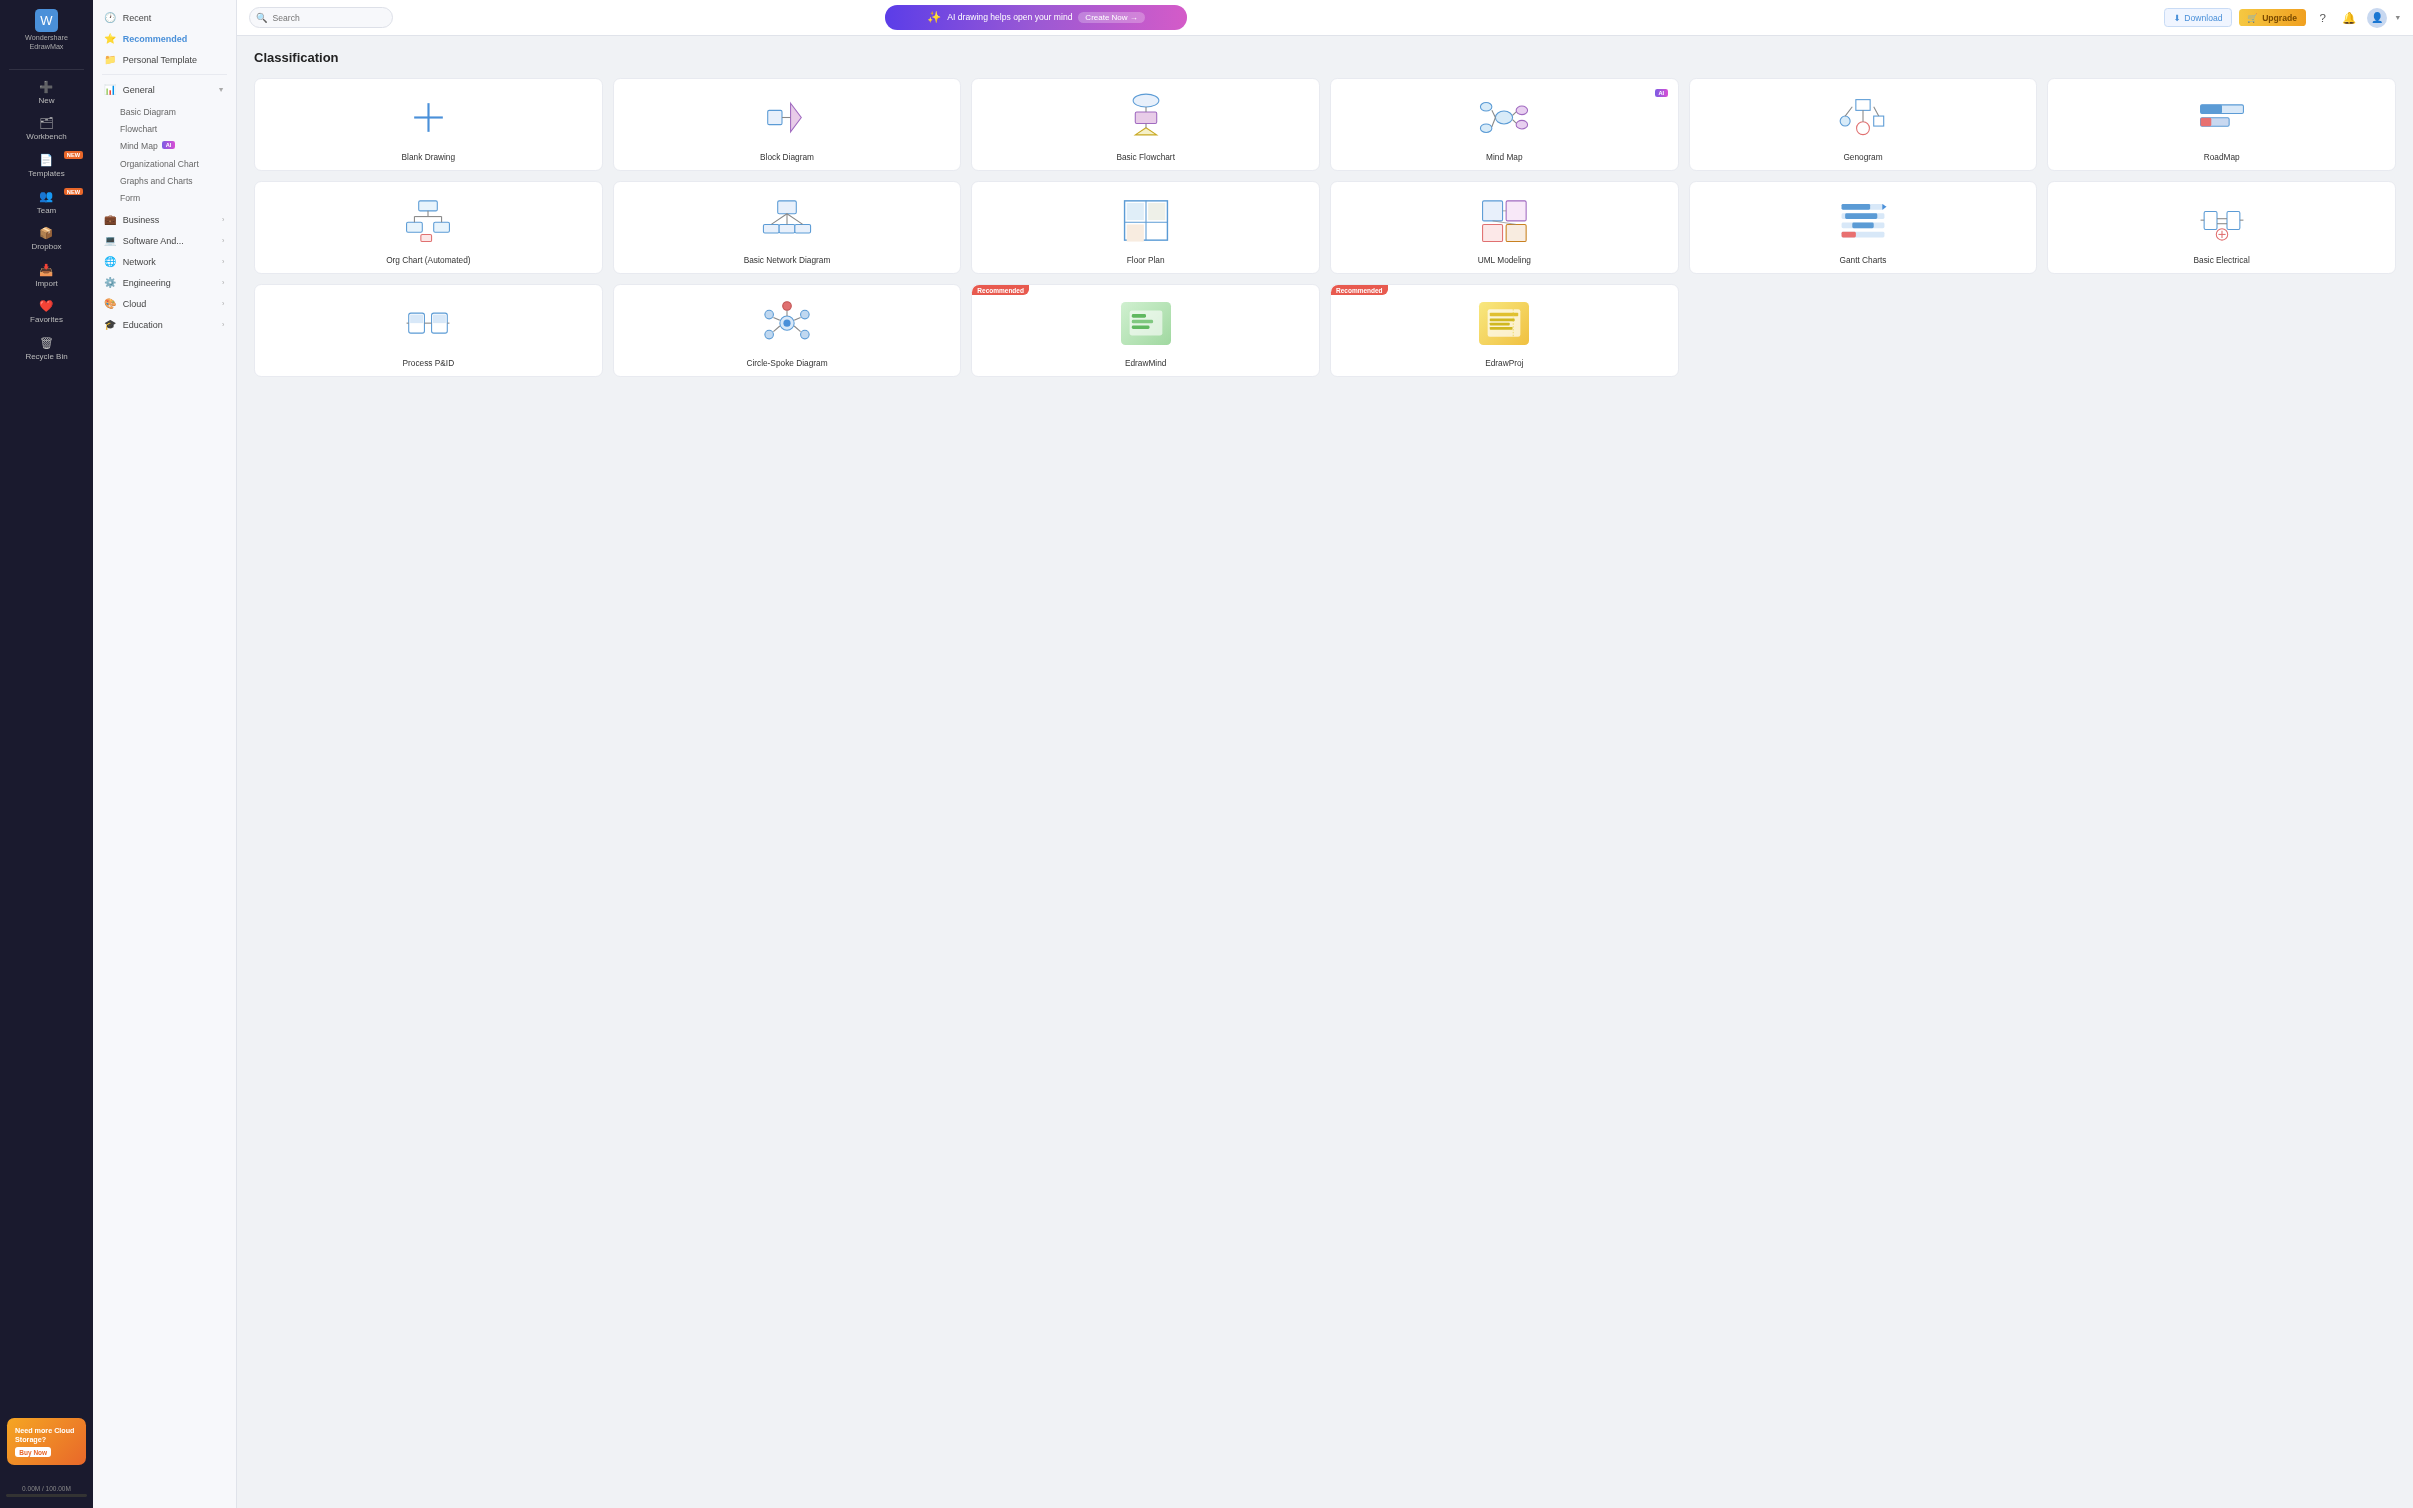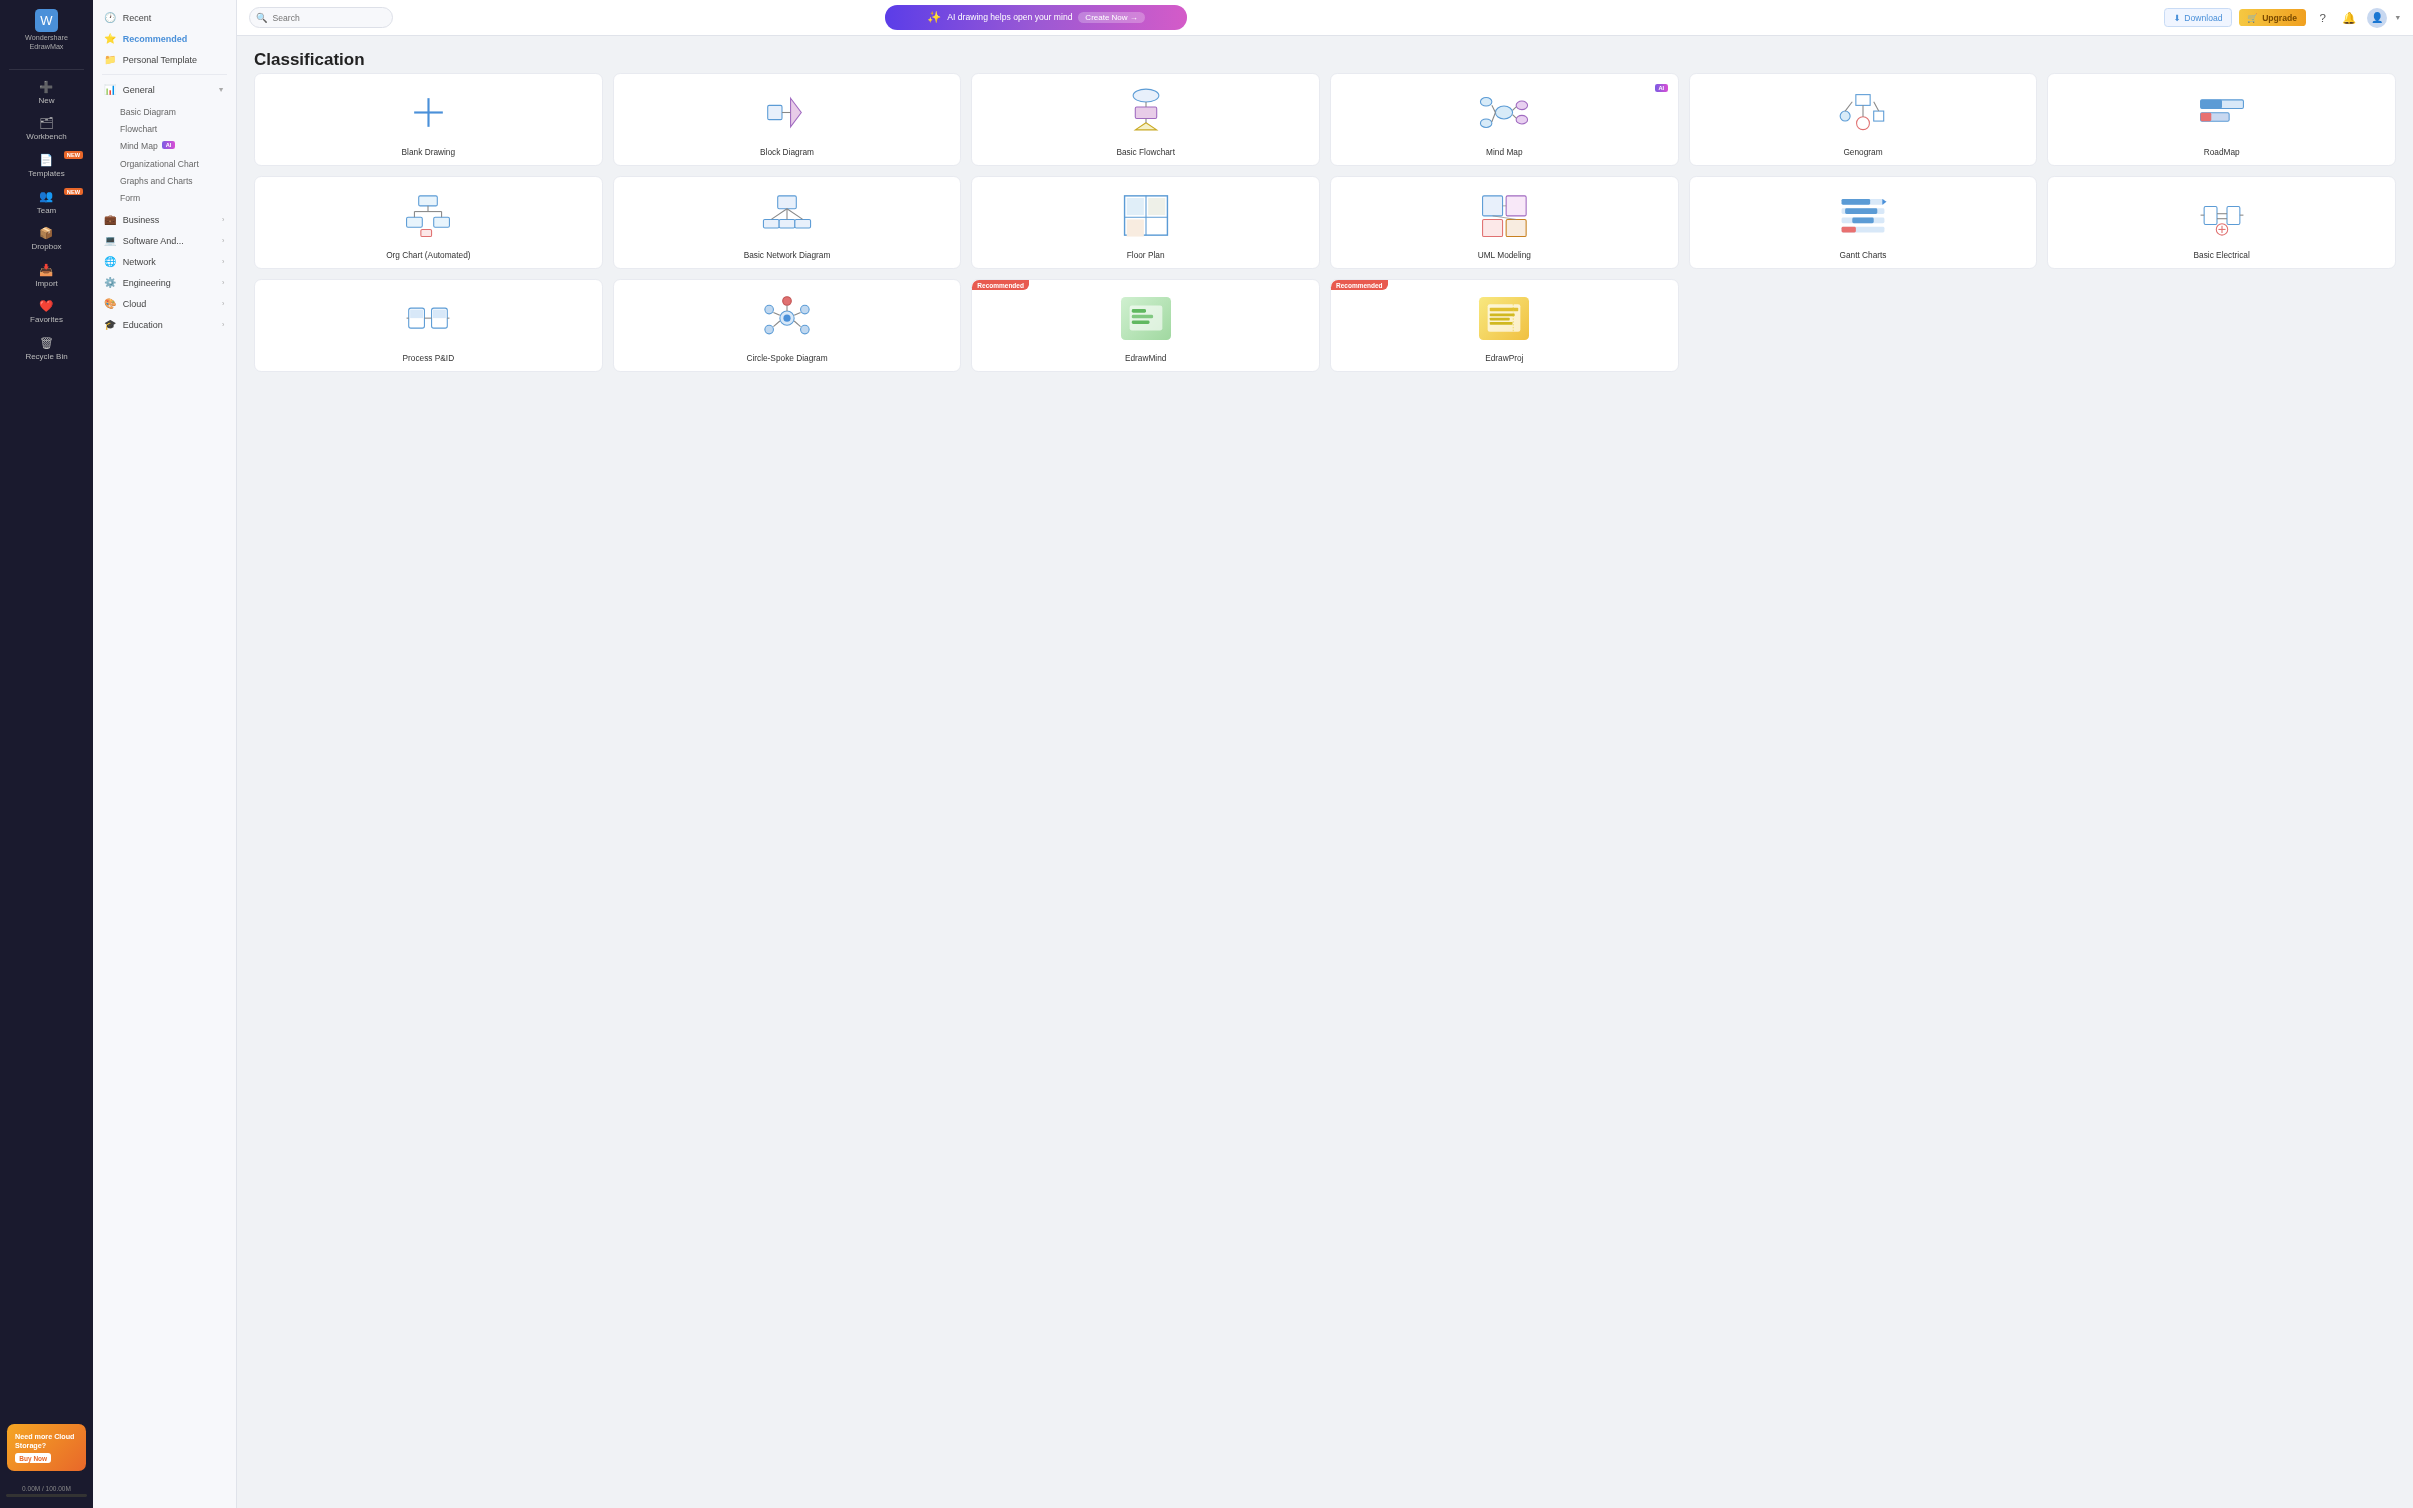--- a/index.html
+++ b/index.html
@@ -65,21 +65,21 @@
       top: 4.3px;
       right: 10px;
     }
     .sidebar-divider { width: 80%; height: 0.7px; background: rgba(255,255,255,0.1); margin: 4.3px 0; }
     .cloud-promo {
       margin-top: auto;
       width: 79px;
       background: linear-gradient(135deg, #f5a623, #e8672a);
       border-radius: 7.2px;
       padding: 8px;
-      margin-bottom: 11px;
+      margin-bottom: 17px;
       cursor: pointer;
     }
     .cloud-promo-text { font-size: 7.2px; color: white; font-weight: bold; line-height: 1.3; }
     .cloud-promo-btn {
       background: white;
       color: #e8672a;
       border-radius: 2.9px;
       padding: 1.4px 4.3px;
       font-size: 6.5px;
       font-weight: bold;
@@ -258,24 +258,24 @@
       cursor: pointer;
     }
 
     
     .content-area {
       flex: 1;
       overflow-y: auto;
       padding: 14.4px 17px;
     }
     .section-title {
-      font-size: 17px;
+      font-size: 13px;
       font-weight: 600;
       color: #222;
-      margin-bottom: 3px;
+      margin-bottom: 13px;
     }
 
     
     .template-grid {
       display: grid;
       grid-template-columns: repeat(6, 1fr);
       gap: 10px;
     }
     .template-card {
       background: white;

